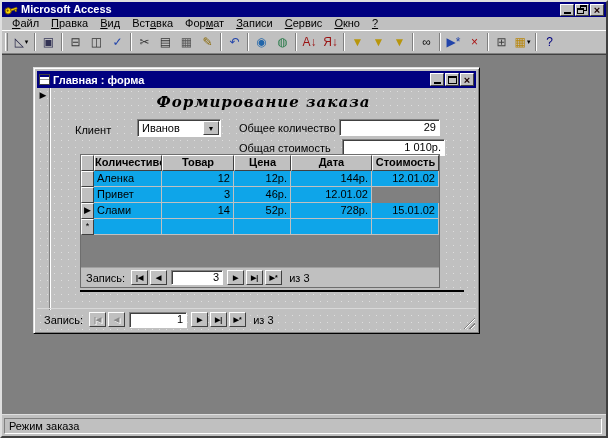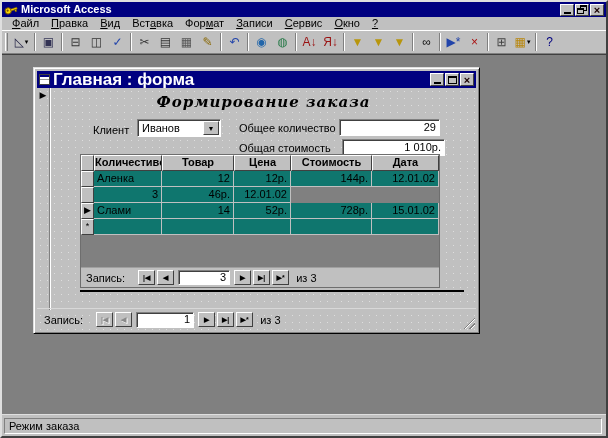--- a/index.html
+++ b/index.html
@@ -45,36 +45,36 @@
 
   
   .formwin { position:absolute; left:31px; top:12px; width:447px; height:267px; background:#c0c0c0;
              border:1px solid; border-color:#dfdfdf #000 #000 #dfdfdf;
              box-shadow: inset 1px 1px 0 #ffffff, inset -1px -1px 0 #808080; }
   .form-titlebar { position:absolute; left:3px; top:3px; right:3px; height:17px; background:#000080;
                    display:flex; align-items:center; padding:0 2px; gap:3px; }
   .form-icon { width:11px; height:11px; background-color:#fff; border:1px solid #404040;
                background-image: linear-gradient(to bottom, #000080 0, #000080 2px, rgba(0,0,0,0) 2px),
                                  repeating-linear-gradient(to bottom, transparent 0, transparent 4px, #9a9a9a 4px, #9a9a9a 5px); }
-  .form-title { color:#fff; font-weight:bold; font-size:17px; flex:1; }
+  .form-title { color:#fff; font-weight:bold; font-size:11px; flex:1; }
   .form-titlebar .wbtn { width:14px; height:13px; }
 
   .form-client { position:absolute; left:3px; top:20px; right:3px; bottom:3px;
                  background-color:#c0c0c0;
                  background-image: radial-gradient(#dedede 0.8px, rgba(0,0,0,0) 1px);
                  background-size:7px 7px; overflow:hidden; }
   .rec-strip { position:absolute; left:0; top:0; width:13px; height:222px; border-right:1px solid #808080;
                box-shadow: 1px 0 0 #ffffff; }
   .rec-arrow { display:block; text-align:center; font-size:9px; line-height:12px; padding-top:1px; }
   .detail { position:absolute; left:14px; top:0; right:0; height:222px; }
 
   .heading { position:absolute; left:0; right:0; top:5px; text-align:center;
              font-family:"DejaVu Serif", serif; font-style:italic; font-weight:bold; font-size:15px; letter-spacing:1px; }
   .lbl { position:absolute; font-size:11px; }
-  .lbl-client { left:42px; top:36px; }
+  .lbl-client { left:24px; top:36px; }
   .lbl-qty    { left:188px; top:34px; }
   .lbl-cost   { left:188px; top:54px; }
 
   .combo { position:absolute; left:86px; top:31px; width:84px; height:18px; background:#fff;
            border:1px solid; border-color:#808080 #fff #fff #808080; box-shadow: inset 1px 1px 0 #404040; display:flex; }
   .combo-text { flex:1; line-height:16px; padding-left:4px; }
   .combo-btn { width:16px; height:14px; margin:1px 1px 0 0; display:flex; align-items:center; justify-content:center; }
   .combo-arrow { font-size:7px; line-height:7px; }
 
   .fld-qty  { position:absolute; left:288px; top:31px; width:101px; height:17px; text-align:right; padding-right:3px; line-height:14px; }
@@ -82,31 +82,31 @@
 
   
   .subform { position:absolute; left:29px; top:66px; width:360px; height:134px; background:#808080;
              border:1px solid #6e6e6e; display:flex; flex-direction:column; }
   .ds-row { display:grid; grid-template-columns:13px 68px 72px 57px 81px 67px; height:16px; flex:0 0 auto; }
   .ds-sel { background:#c0c0c0; border:1px solid; border-color:#ffffff #404040 #404040 #ffffff;
             text-align:center; font-size:9px; line-height:13px; overflow:hidden; }
   .ds-sel.cur { font-size:9px; }
   .ds-hcell { background:#c0c0c0; border:1px solid; border-color:#ffffff #404040 #404040 #ffffff;
               font-weight:bold; text-align:center; line-height:13px; overflow:hidden; }
-  .ds-cell { background:#0f766e; border-right:1px solid #c0c0c0; border-bottom:1px solid #c0c0c0;
+  .ds-cell { background:#0ea5e9; border-right:1px solid #c0c0c0; border-bottom:1px solid #c0c0c0;
              line-height:15px; overflow:hidden; white-space:nowrap; }
   .ds-cell.left { padding-left:3px; text-align:left; }
   .ds-cell.right { padding-right:3px; text-align:right; }
   .ds-filler { flex:1; background:#808080; }
 
   
   .nav { display:flex; align-items:center; gap:2px; }
   .nav.sub { height:20px; background:#c0c0c0; padding-left:5px; border-top:1px solid #a0a0a0; flex:0 0 auto; }
   .nav.main { position:absolute; left:0; right:0; bottom:0; height:22px; padding-left:7px; border-top:1px solid #d8d8d8; }
-  .nav-label { margin-right:11px; }
+  .nav-label { margin-right:4px; }
   .nav-btn { width:17px; height:15px; display:flex; align-items:center; justify-content:center;
              font-size:7px; font-weight:bold; letter-spacing:0; }
   .nav-btn.disabled { color:#8a8a8a; text-shadow:1px 1px 0 #ffffff; }
   .nav-box { text-align:right; padding-right:3px; line-height:13px; margin:0 2px; }
   .nav-box.sub { width:52px; height:15px; }
   .nav-box.main { width:58px; height:16px; }
   .nav-count { margin-left:5px; }
 
   .hline { position:absolute; left:29px; top:202px; width:384px; height:2px; background:#000; }
 
@@ -289,33 +289,34 @@
           <span class="lbl lbl-cost">Общая стоимость</span>
           <div class="field fld-cost">1 010р.</div>
 
           <div class="subform">
             <div id="ds-table">
                 <div class="ds-row ds-head">
                   <span class="ds-sel"></span>
                   <span class="ds-hcell">Количестиво</span>
                   <span class="ds-hcell">Товар</span>
                   <span class="ds-hcell">Цена</span>
+                  <span class="ds-hcell">Дата</span>
                   <span class="ds-hcell">Стоимость</span>
-                  <span class="ds-hcell">Дата</span>
                 </div>
                 <div class="ds-row">
                   <span class="ds-sel"></span>
                   <span class="ds-cell left">Аленка</span>
                   <span class="ds-cell right">12</span>
                   <span class="ds-cell right">12р.</span>
                   <span class="ds-cell right">144р.</span>
                   <span class="ds-cell right">12.01.02</span>
                 </div>
                 <div class="ds-row">
                   <span class="ds-sel"></span>
+                  <span class="ds-cell left">Привет</span>
                   <span class="ds-cell right">3</span>
                   <span class="ds-cell right">46р.</span>
                   <span class="ds-cell right">12.01.02</span>
                 </div>
                 <div class="ds-row">
                   <span class="ds-sel cur">▶</span>
                   <span class="ds-cell left">Слами</span>
                   <span class="ds-cell right">14</span>
                   <span class="ds-cell right">52р.</span>
                   <span class="ds-cell right">728р.</span>

